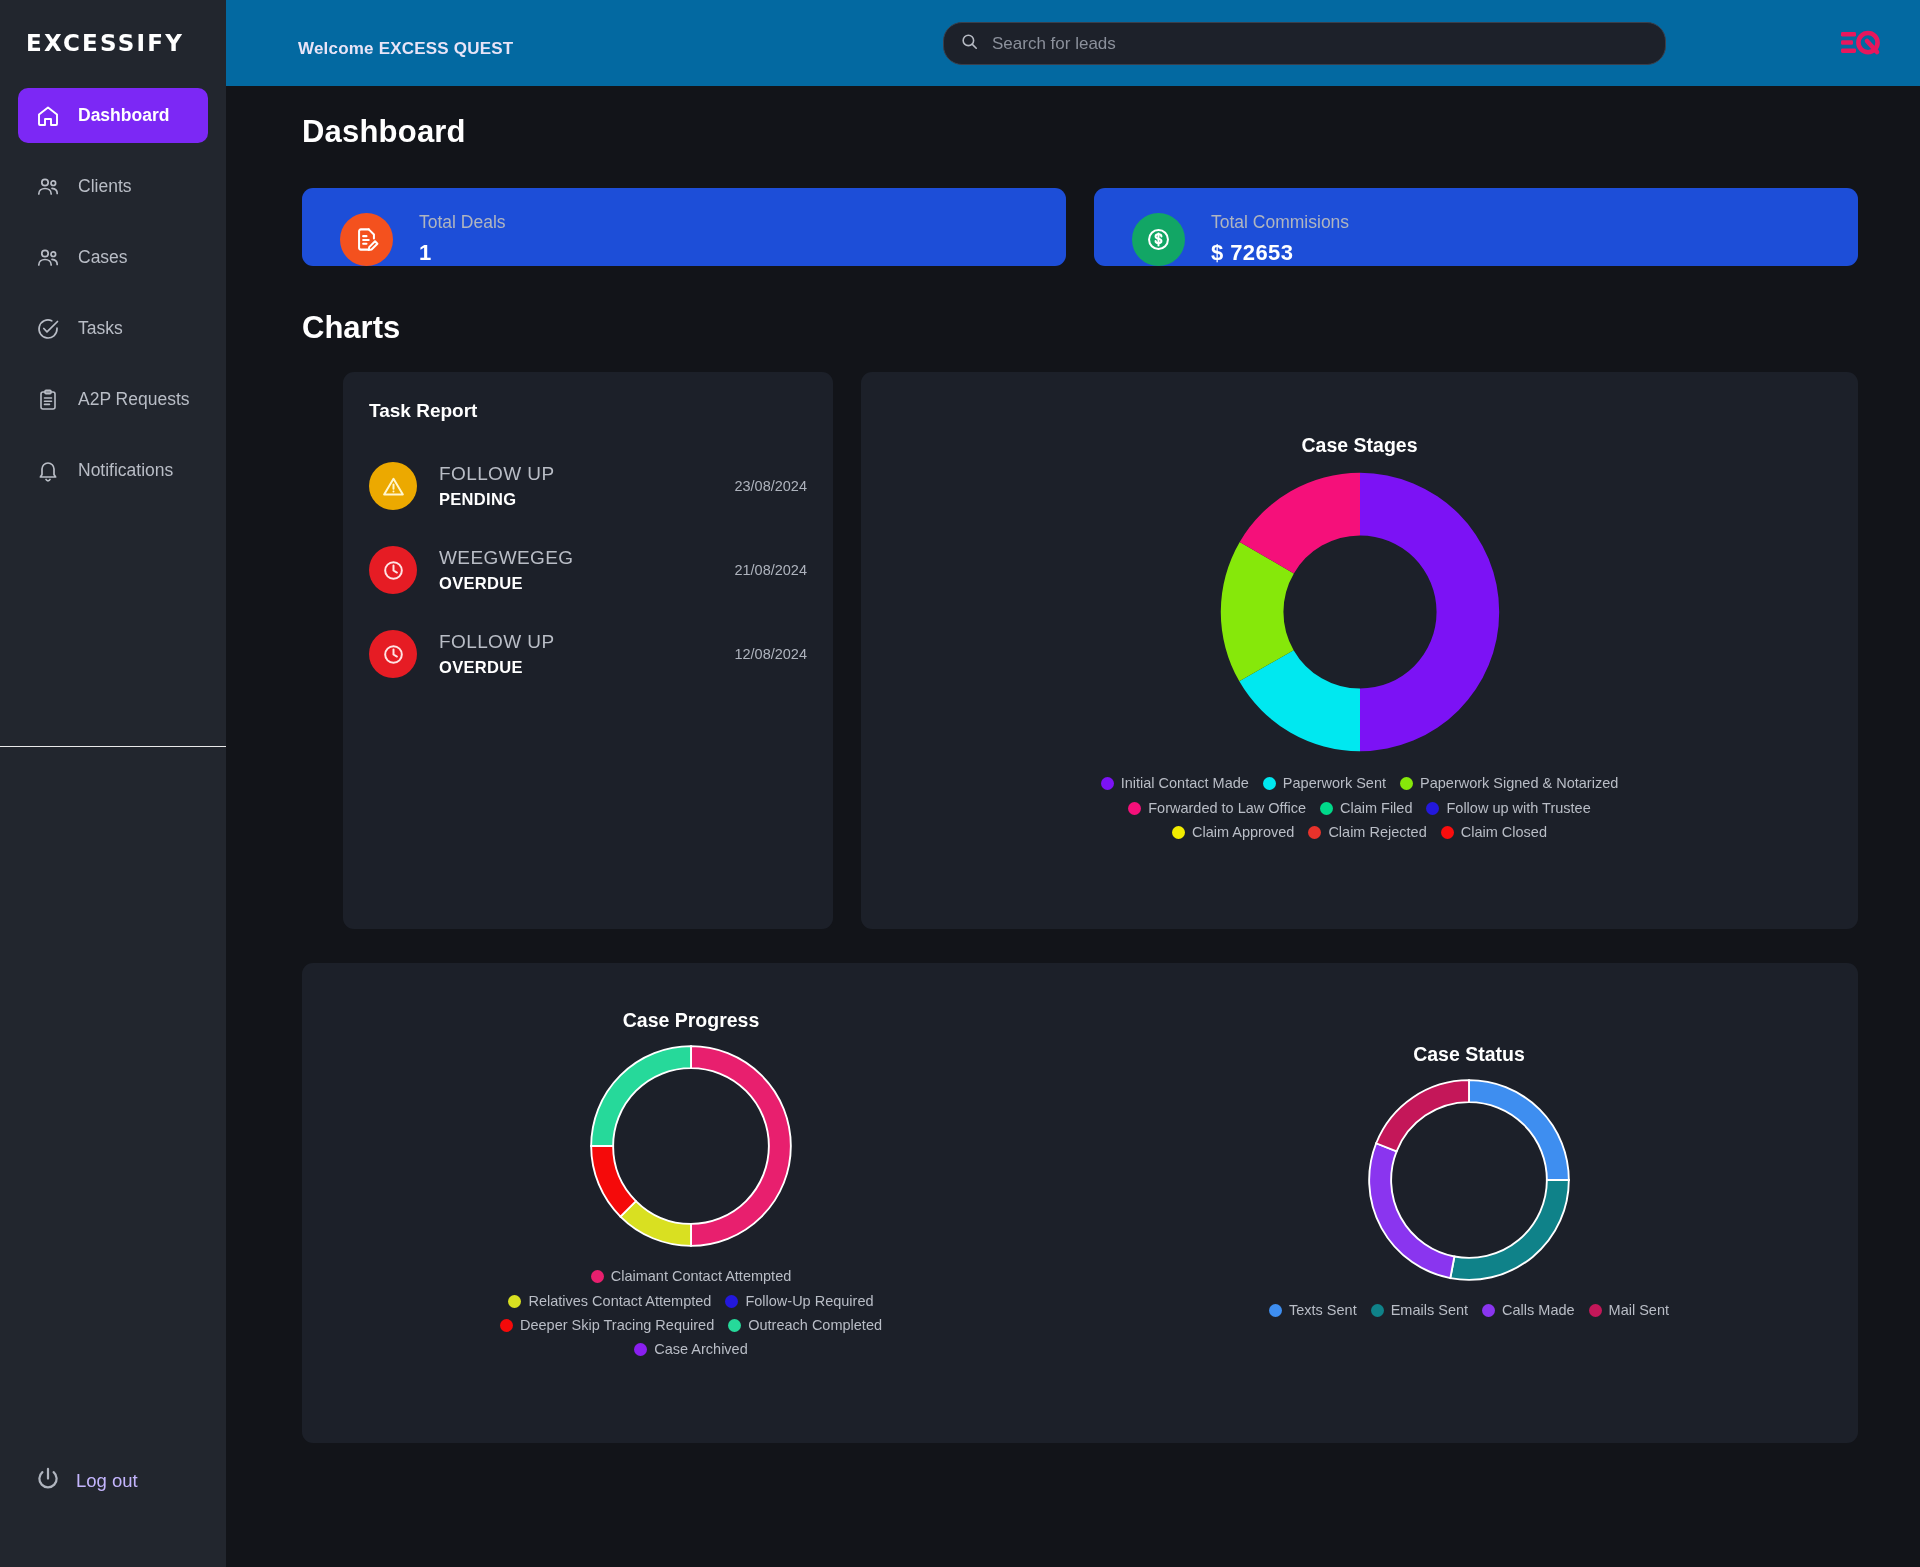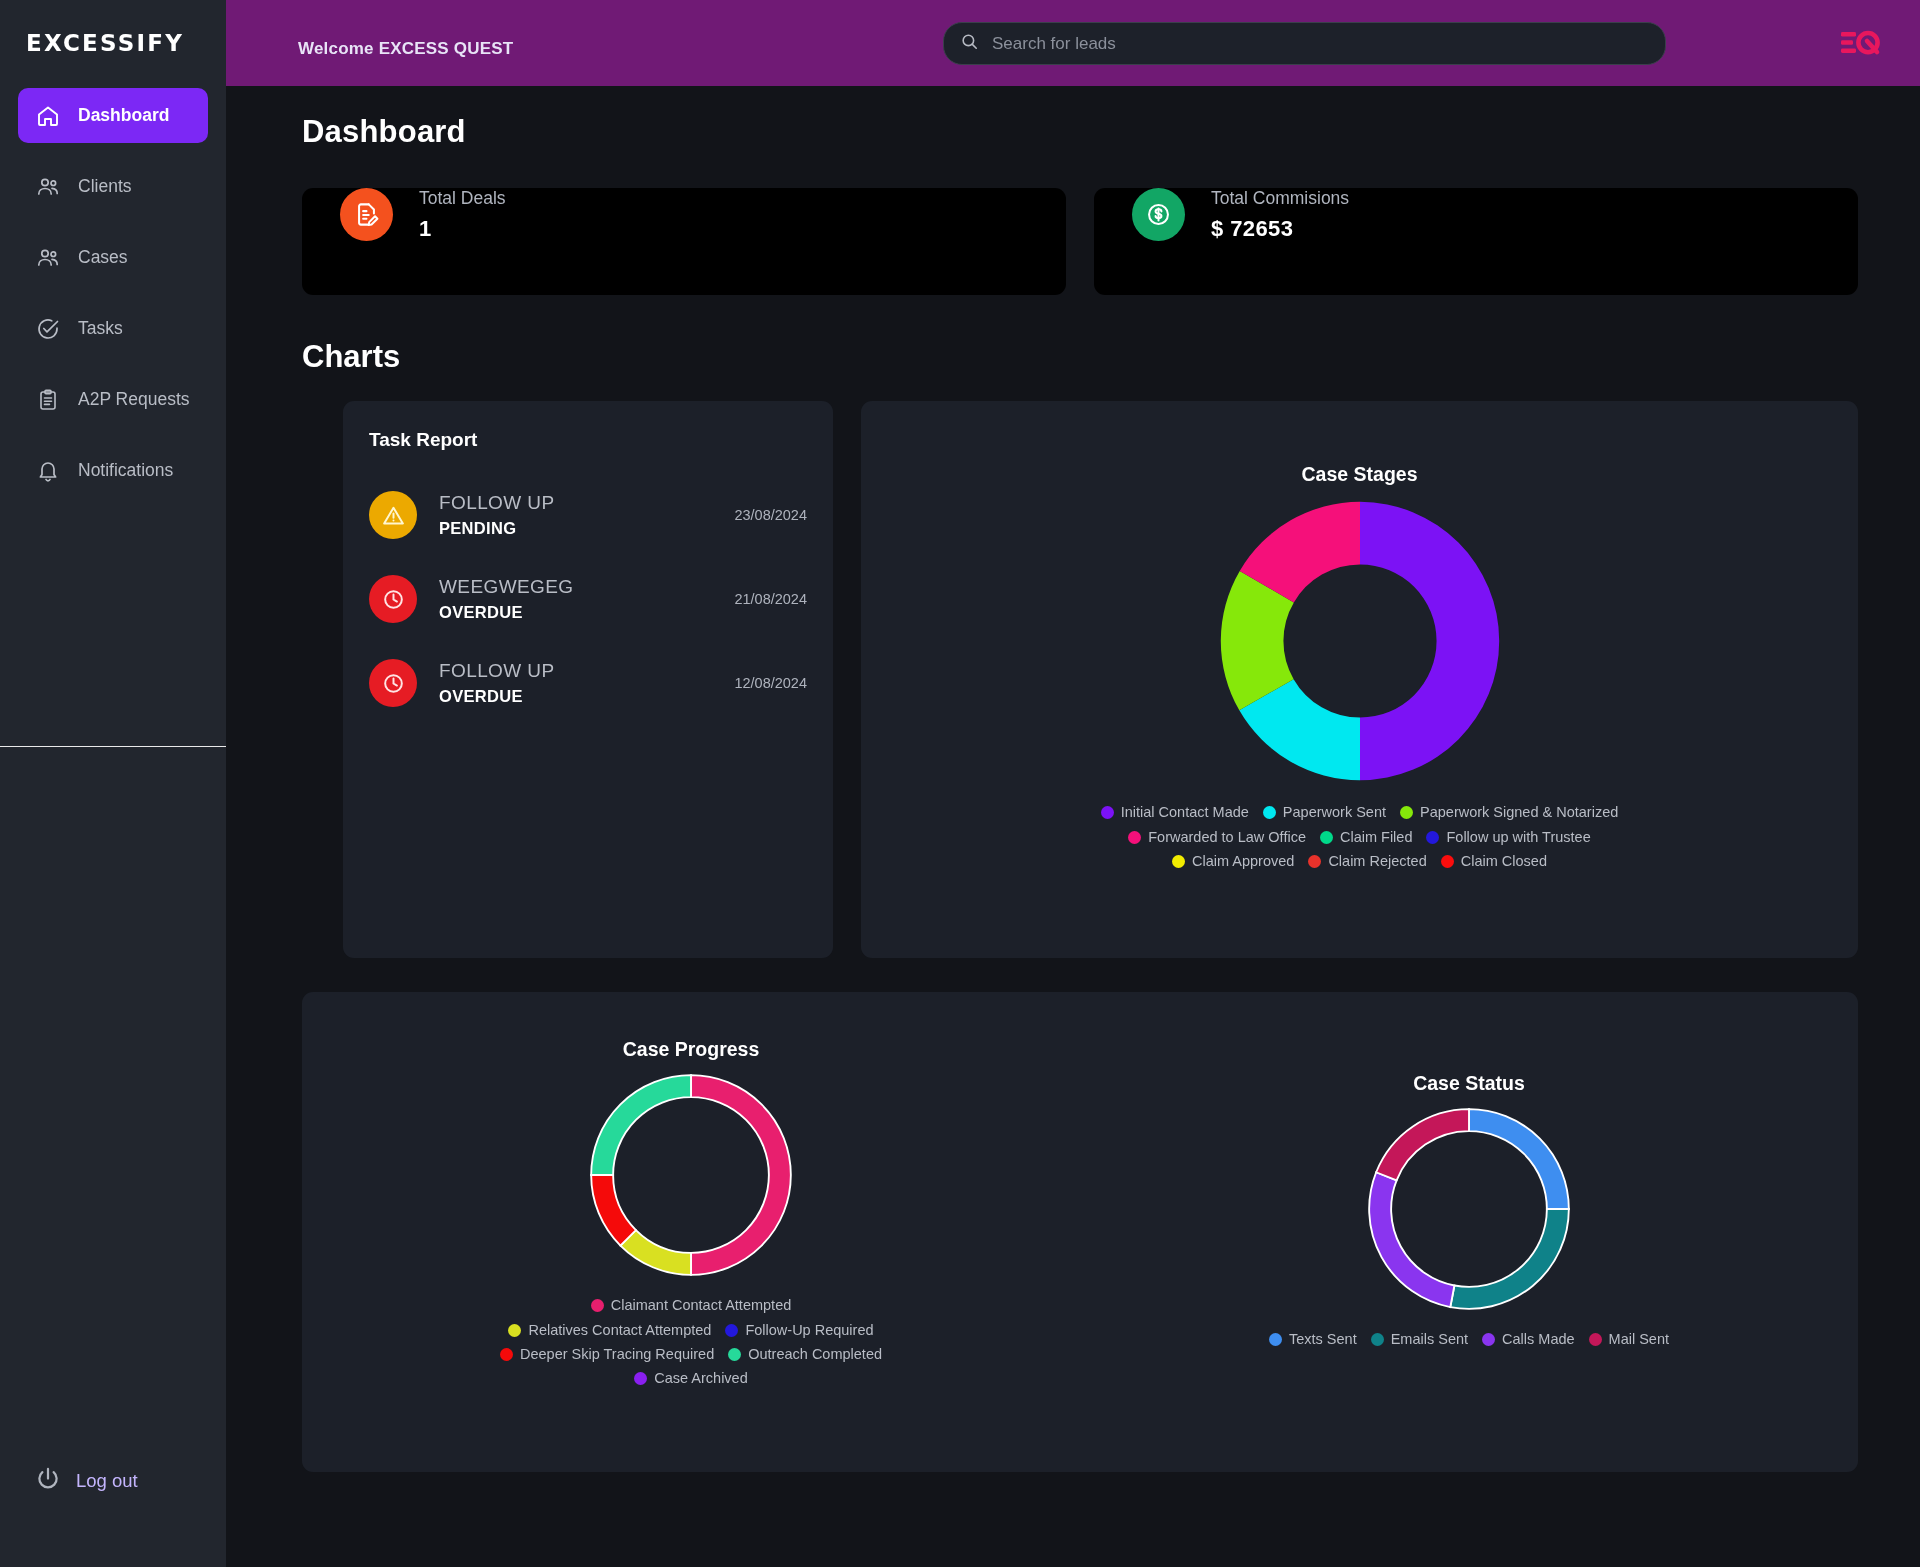--- a/index.html
+++ b/index.html
@@ -53,21 +53,21 @@
   .sidebar-divider {
     position:absolute; left:0; right:0; bottom:820px;
     height:1px; background:#e9e9ea;
   }
 
   
   .main { flex:1; height:1567px; display:flex; flex-direction:column; background:#121419; }
 
   .topbar {
     height:86px; min-height:86px;
-    background:#701a75;
+    background:#0369a1;
     display:flex; align-items:center;
     padding:12px 42px 0 72px;
     position:relative;
   }
   .welcome { font-size:17px; font-weight:700; color:#e8e4f7; letter-spacing:.2px; }
   .search-box {
     position:absolute; left:717px; top:22px;
     width:723px; height:43px;
     background:#1d212a;
     border:1px solid #3a3f4b;
@@ -82,22 +82,22 @@
   .search-box input::placeholder { color:#8b909b; }
   .logo-mark { position:absolute; right:38px; top:26px; width:42px; height:34px; cursor:pointer; }
 
   .content { flex:1; padding:28px 62px 0 76px; overflow:hidden; }
 
   .page-title { font-size:31px; font-weight:700; color:#ffffff; letter-spacing:.2px; }
   .section-title { font-size:31px; font-weight:700; color:#ffffff; margin-top:44px; }
 
   .stats-row { display:flex; gap:28px; margin-top:38px; }
   .stat-card {
-    flex:1; height:107px; background:#000000; border-radius:11px;
-    display:flex; align-items:flex-start; gap:26px; padding:0 38px;
+    flex:1; height:78px; background:#1d4ed8; border-radius:11px;
+    display:flex; align-items:flex-end; gap:26px; padding:0 38px;
   }
   .stat-icon {
     width:53px; height:53px; border-radius:50%;
     display:flex; align-items:center; justify-content:center; flex:none;
   }
   .stat-label { font-size:17.5px; color:#b0b5bf; margin-bottom:7px; }
   .stat-value { font-size:22px; font-weight:700; color:#ffffff; letter-spacing:.4px; }
 
   .charts-row { display:flex; gap:28px; margin-top:26px;padding-left:41px; }
 

